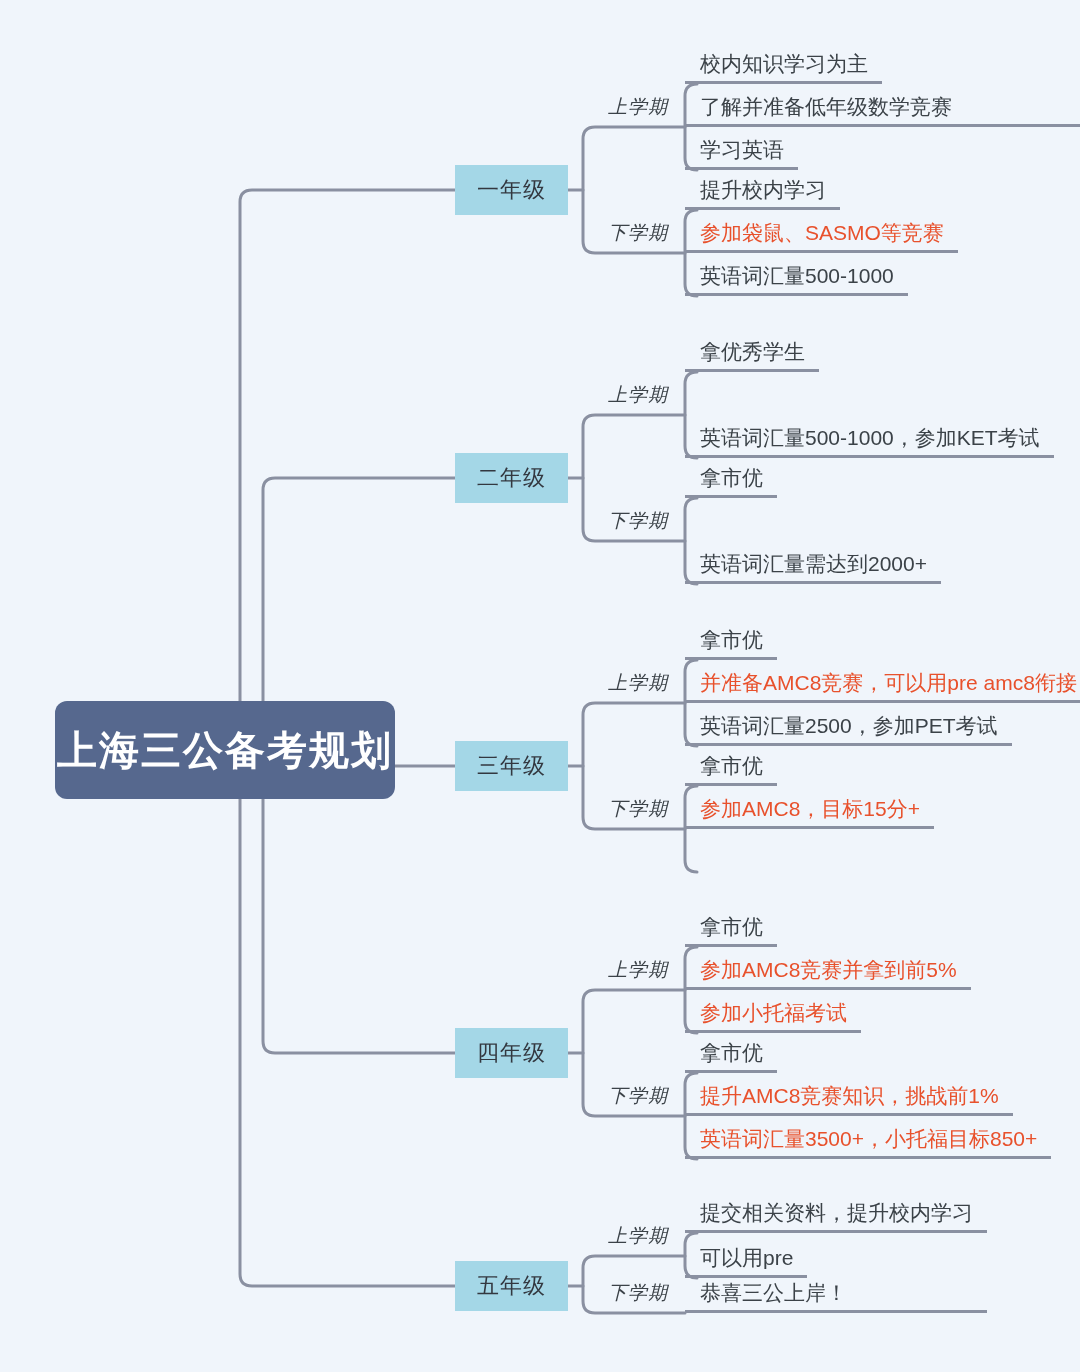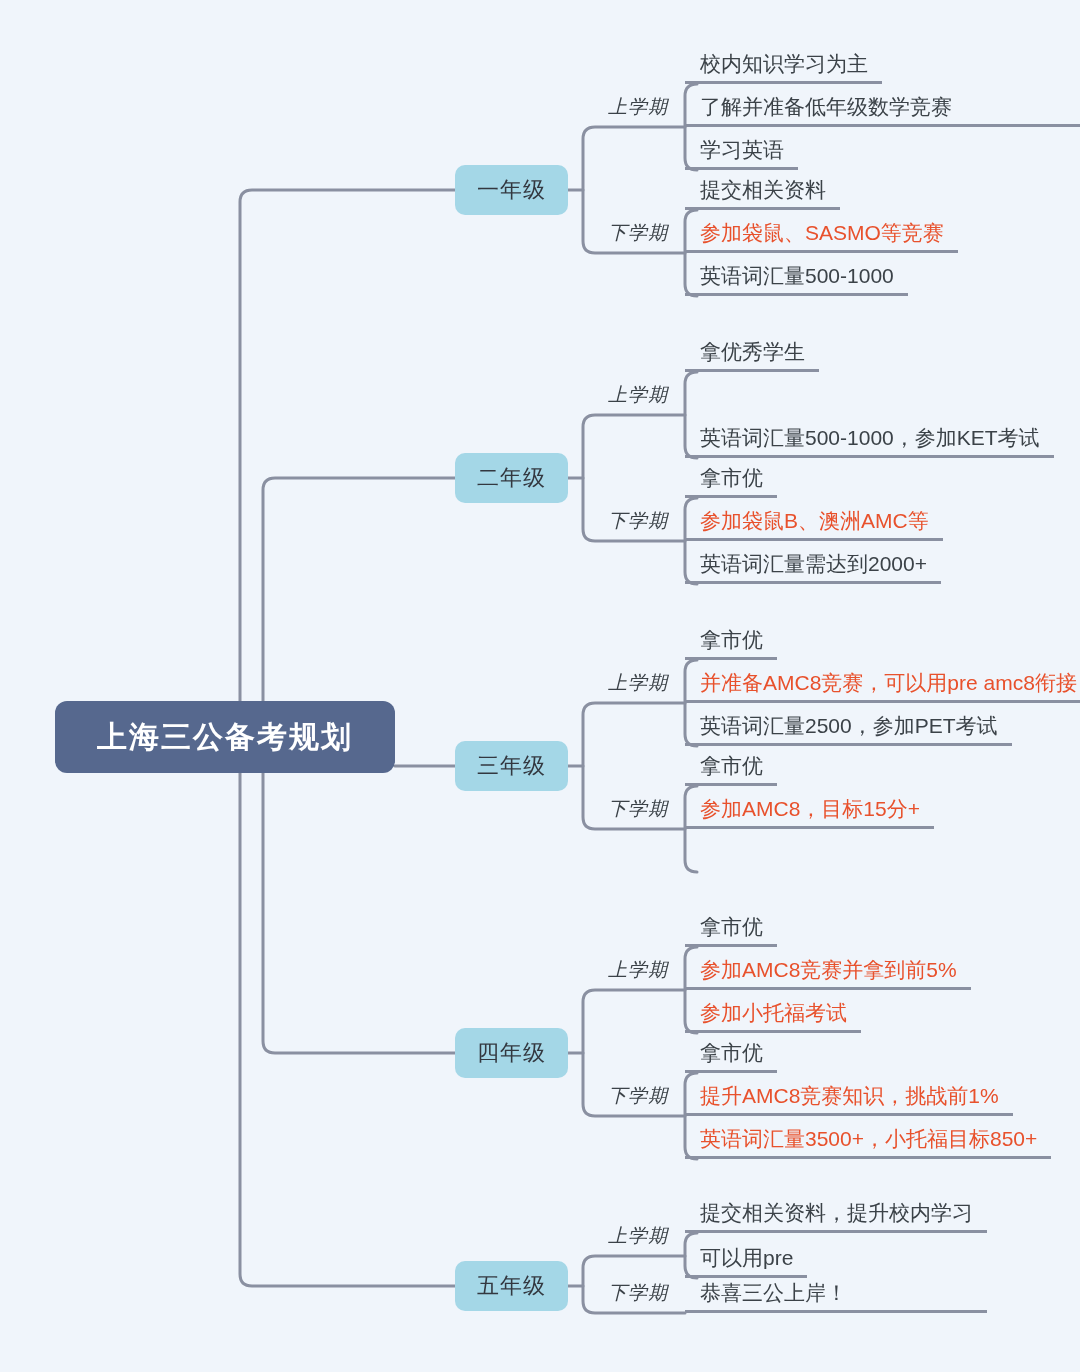--- a/index.html
+++ b/index.html
@@ -17,28 +17,28 @@
   body{
     background:var(--background,#f0f5fb);
     font-family:"Liberation Sans","DejaVu Sans",sans-serif;
     position:relative;
     overflow:hidden;
   }
   .canvas{position:absolute;left:0;top:0;width:1080px;height:1372px;}
   svg.wires{position:absolute;left:0;top:0;}
   svg.wires path{fill:none;stroke:var(--line,#8a90a1);stroke-width:3;stroke-linecap:round;}
   .root-node{
-    position:absolute;left:55px;top:701px;width:340px;height:72px;
+    position:absolute;left:55px;top:701px;width:340px;height:98px;
     background:var(--root-bg,#56688e);border-radius:12px;
     display:flex;align-items:center;justify-content:center;
-    color:var(--root-text,#fff);font-size:30px;font-weight:bold;letter-spacing:2px;
+    color:var(--root-text,#fff);font-size:40px;font-weight:bold;letter-spacing:2px;
   }
   .grade-node{
     position:absolute;left:455px;width:113px;height:50px;
-    background:var(--grade-bg,#a4d7e7);border-radius:10px;
+    background:var(--grade-bg,#a4d7e7);border-radius:0;
     display:flex;align-items:center;justify-content:center;
     color:var(--grade-text,#333840);font-size:22px;letter-spacing:1px;
   }
   .sem-label{
     position:absolute;left:608px;height:31px;
     font-size:19px;line-height:22px;color:var(--text,#3b4248);
     white-space:nowrap;letter-spacing:1px;font-style:italic;
   }
   .leaf{
     position:absolute;left:685px;
@@ -98,28 +98,27 @@
   <div class="sem-label" style="top:672px">上学期</div>
   <div class="sem-label" style="top:798px">下学期</div>
   <div class="sem-label" style="top:959px">上学期</div>
   <div class="sem-label" style="top:1085px">下学期</div>
   <div class="sem-label" style="top:1225px">上学期</div>
   <div class="sem-label" style="top:1282px">下学期</div>
 
   <div class="leaf" style="top:53px">校内知识学习为主</div>
   <div class="leaf" style="top:96px;padding-right:150px">了解并准备低年级数学竞赛</div>
   <div class="leaf" style="top:139px">学习英语</div>
-  <div class="leaf" style="top:179px">提交相关资料</div>
+  <div class="leaf" style="top:179px">提升校内学习</div>
   <div class="leaf hl" style="top:222px">参加袋鼠、SASMO等竞赛</div>
   <div class="leaf" style="top:265px">英语词汇量500-1000</div>
 
   <div class="leaf" style="top:341px">拿优秀学生</div>
   <div class="leaf" style="top:427px">英语词汇量500-1000，参加KET考试</div>
   <div class="leaf" style="top:467px">拿市优</div>
-  <div class="leaf hl" style="top:510px">参加袋鼠B、澳洲AMC等</div>
   <div class="leaf" style="top:553px">英语词汇量需达到2000+</div>
 
   <div class="leaf" style="top:629px">拿市优</div>
   <div class="leaf hl" style="top:672px">并准备AMC8竞赛，可以用pre amc8衔接</div>
   <div class="leaf" style="top:715px">英语词汇量2500，参加PET考试</div>
   <div class="leaf" style="top:755px">拿市优</div>
   <div class="leaf hl" style="top:798px">参加AMC8，目标15分+</div>
 
   <div class="leaf" style="top:916px">拿市优</div>
   <div class="leaf hl" style="top:959px">参加AMC8竞赛并拿到前5%</div>

